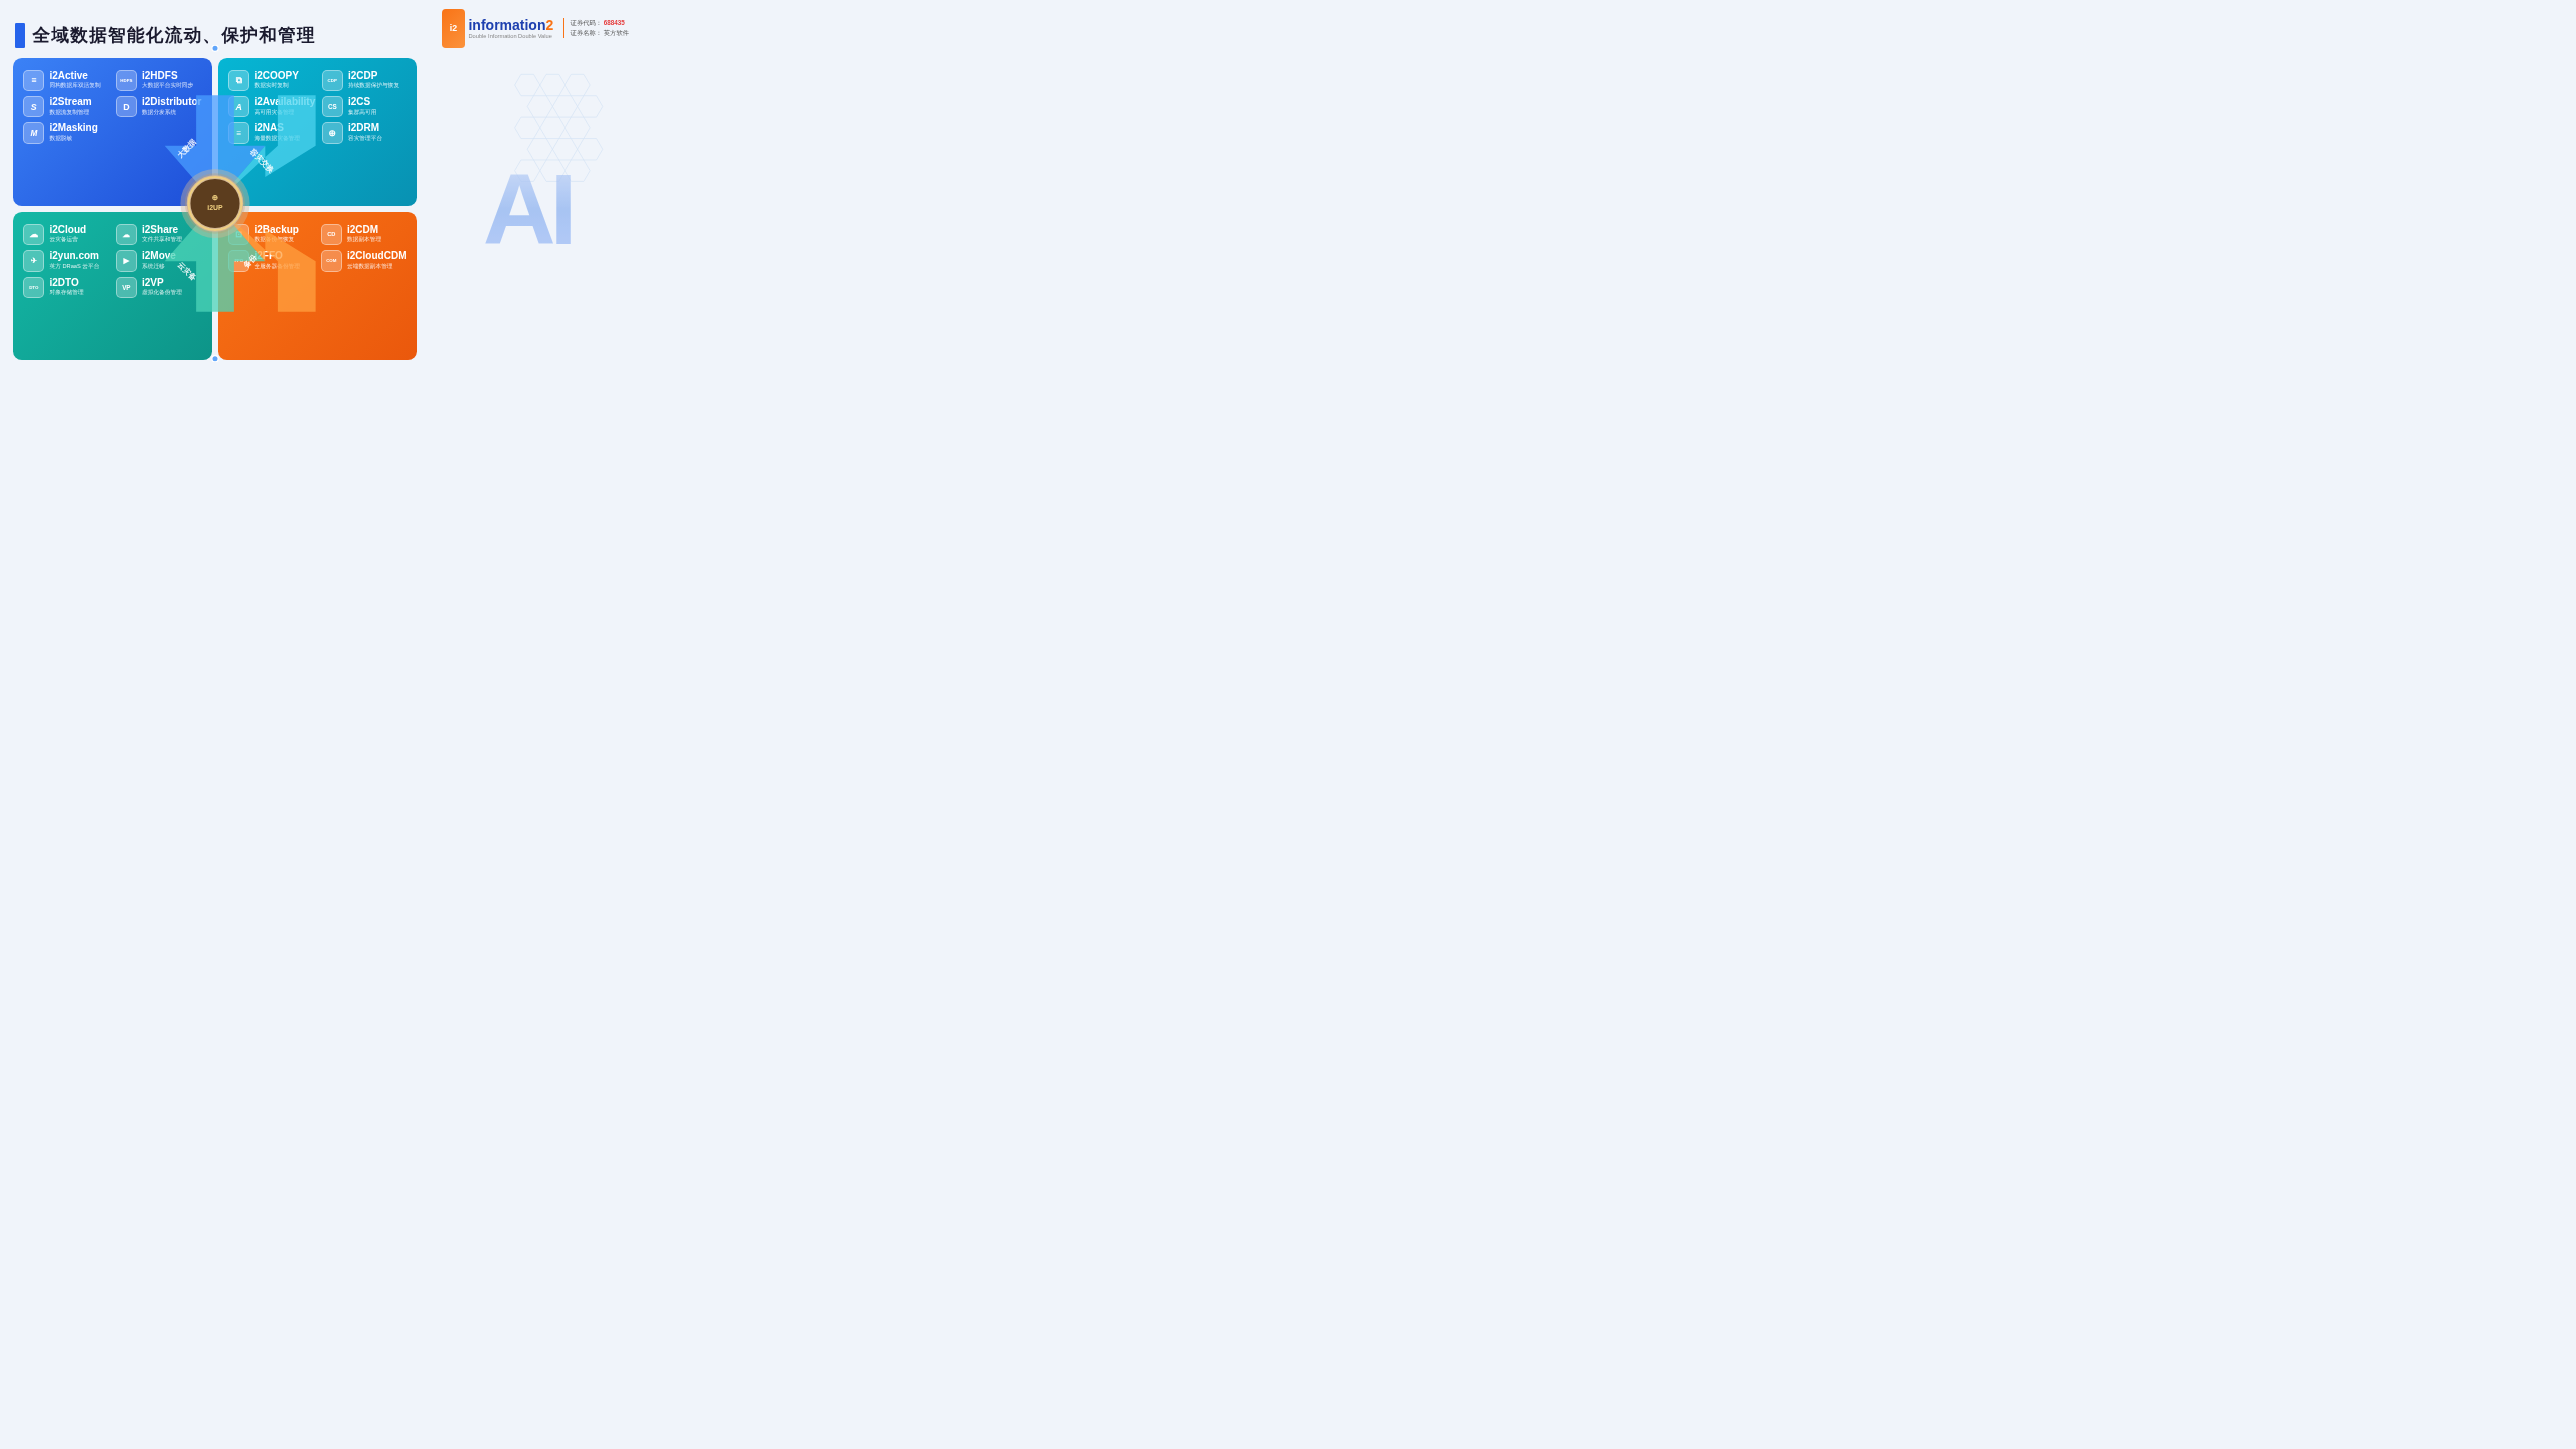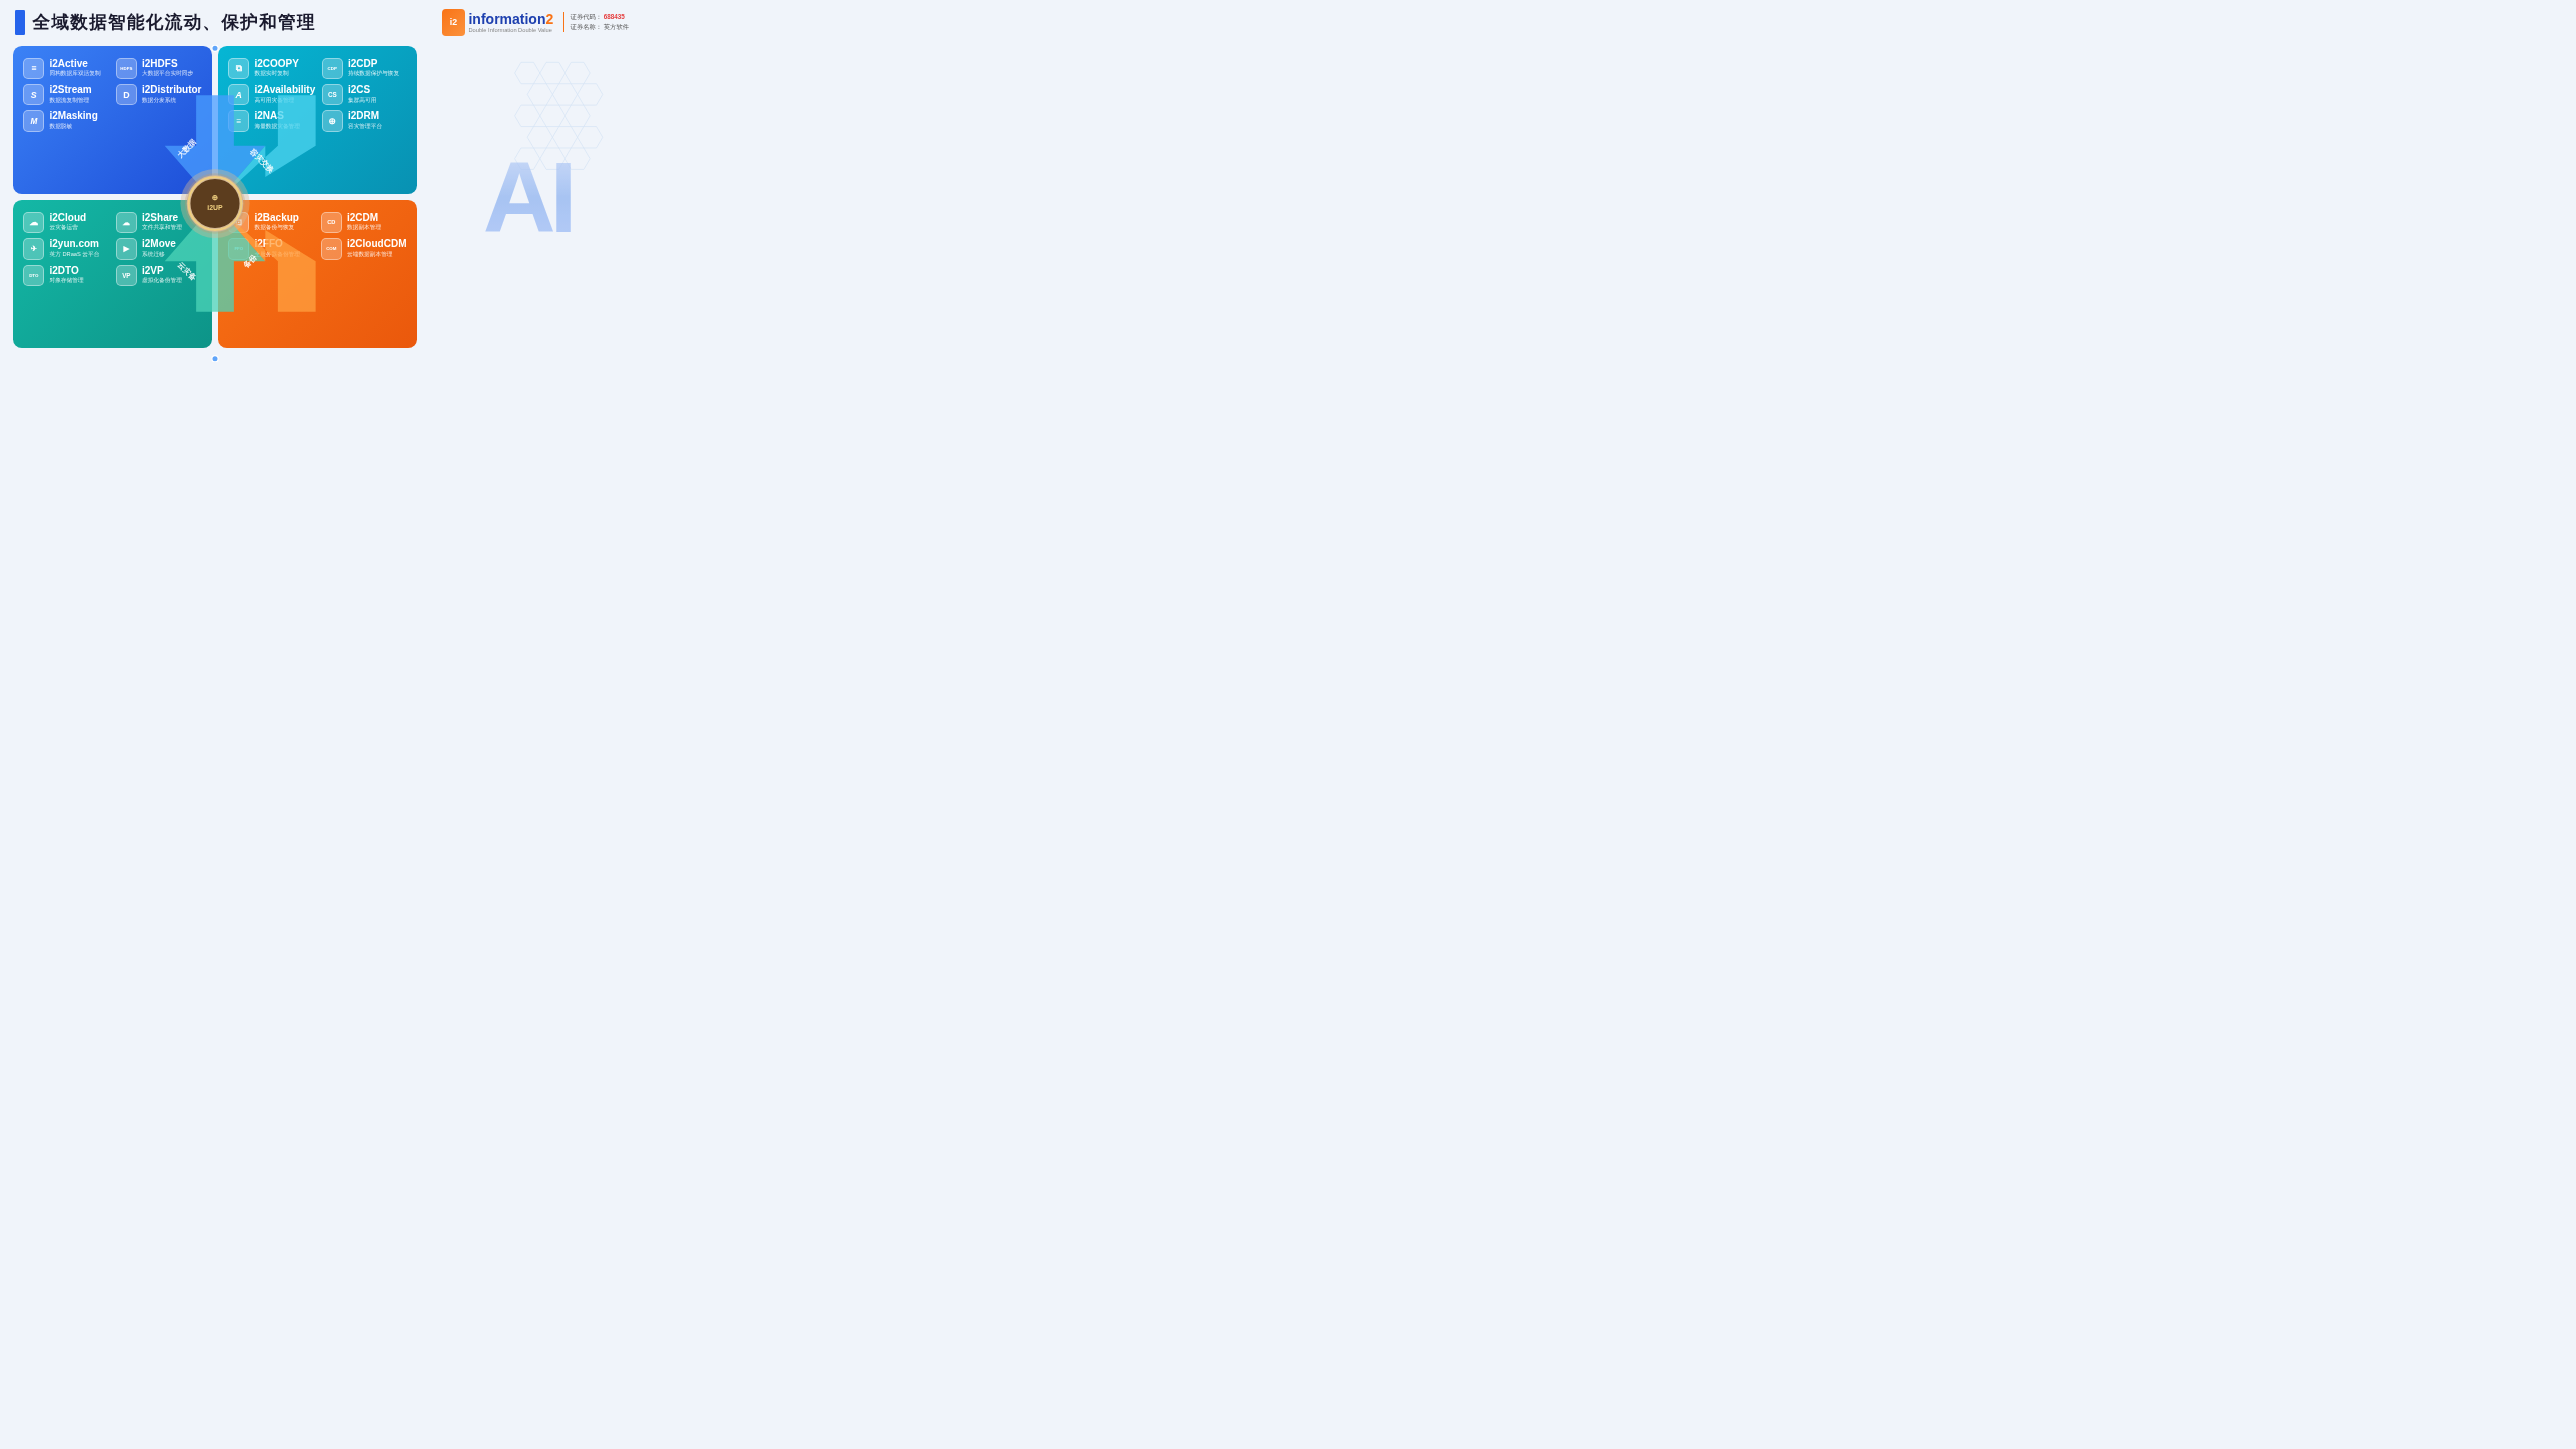--- a/index.html
+++ b/index.html
@@ -8,21 +8,21 @@
       height: 362px;
       background: #f0f4fa;
       font-family: 'Microsoft YaHei', 'PingFang SC', sans-serif;
       overflow: hidden;
       position: relative;
     }
 
     
     .header {
       display: flex;
-      align-items: center;
+      align-items: flex-end;
       justify-content: space-between;
       padding: 8.8px 15px 5px 15px;
     }
     .header-left {
       display: flex;
       align-items: center;
       gap: 7.5px;
     }
     .header-accent {
       width: 10px;
@@ -41,21 +41,21 @@
       align-items: center;
       gap: 10px;
     }
     .logo-area {
       display: flex;
       align-items: center;
       gap: 3.8px;
     }
     .logo-icon {
       width: 22.6px;
-      height: 27px;
+      height: 39px;
       background: linear-gradient(135deg, #f97316, #fb923c);
       border-radius: 3.8px;
       display: flex;
       align-items: center;
       justify-content: center;
       color: white;
       font-weight: bold;
       font-size: 8.8px;
     }
     .stock-info {

